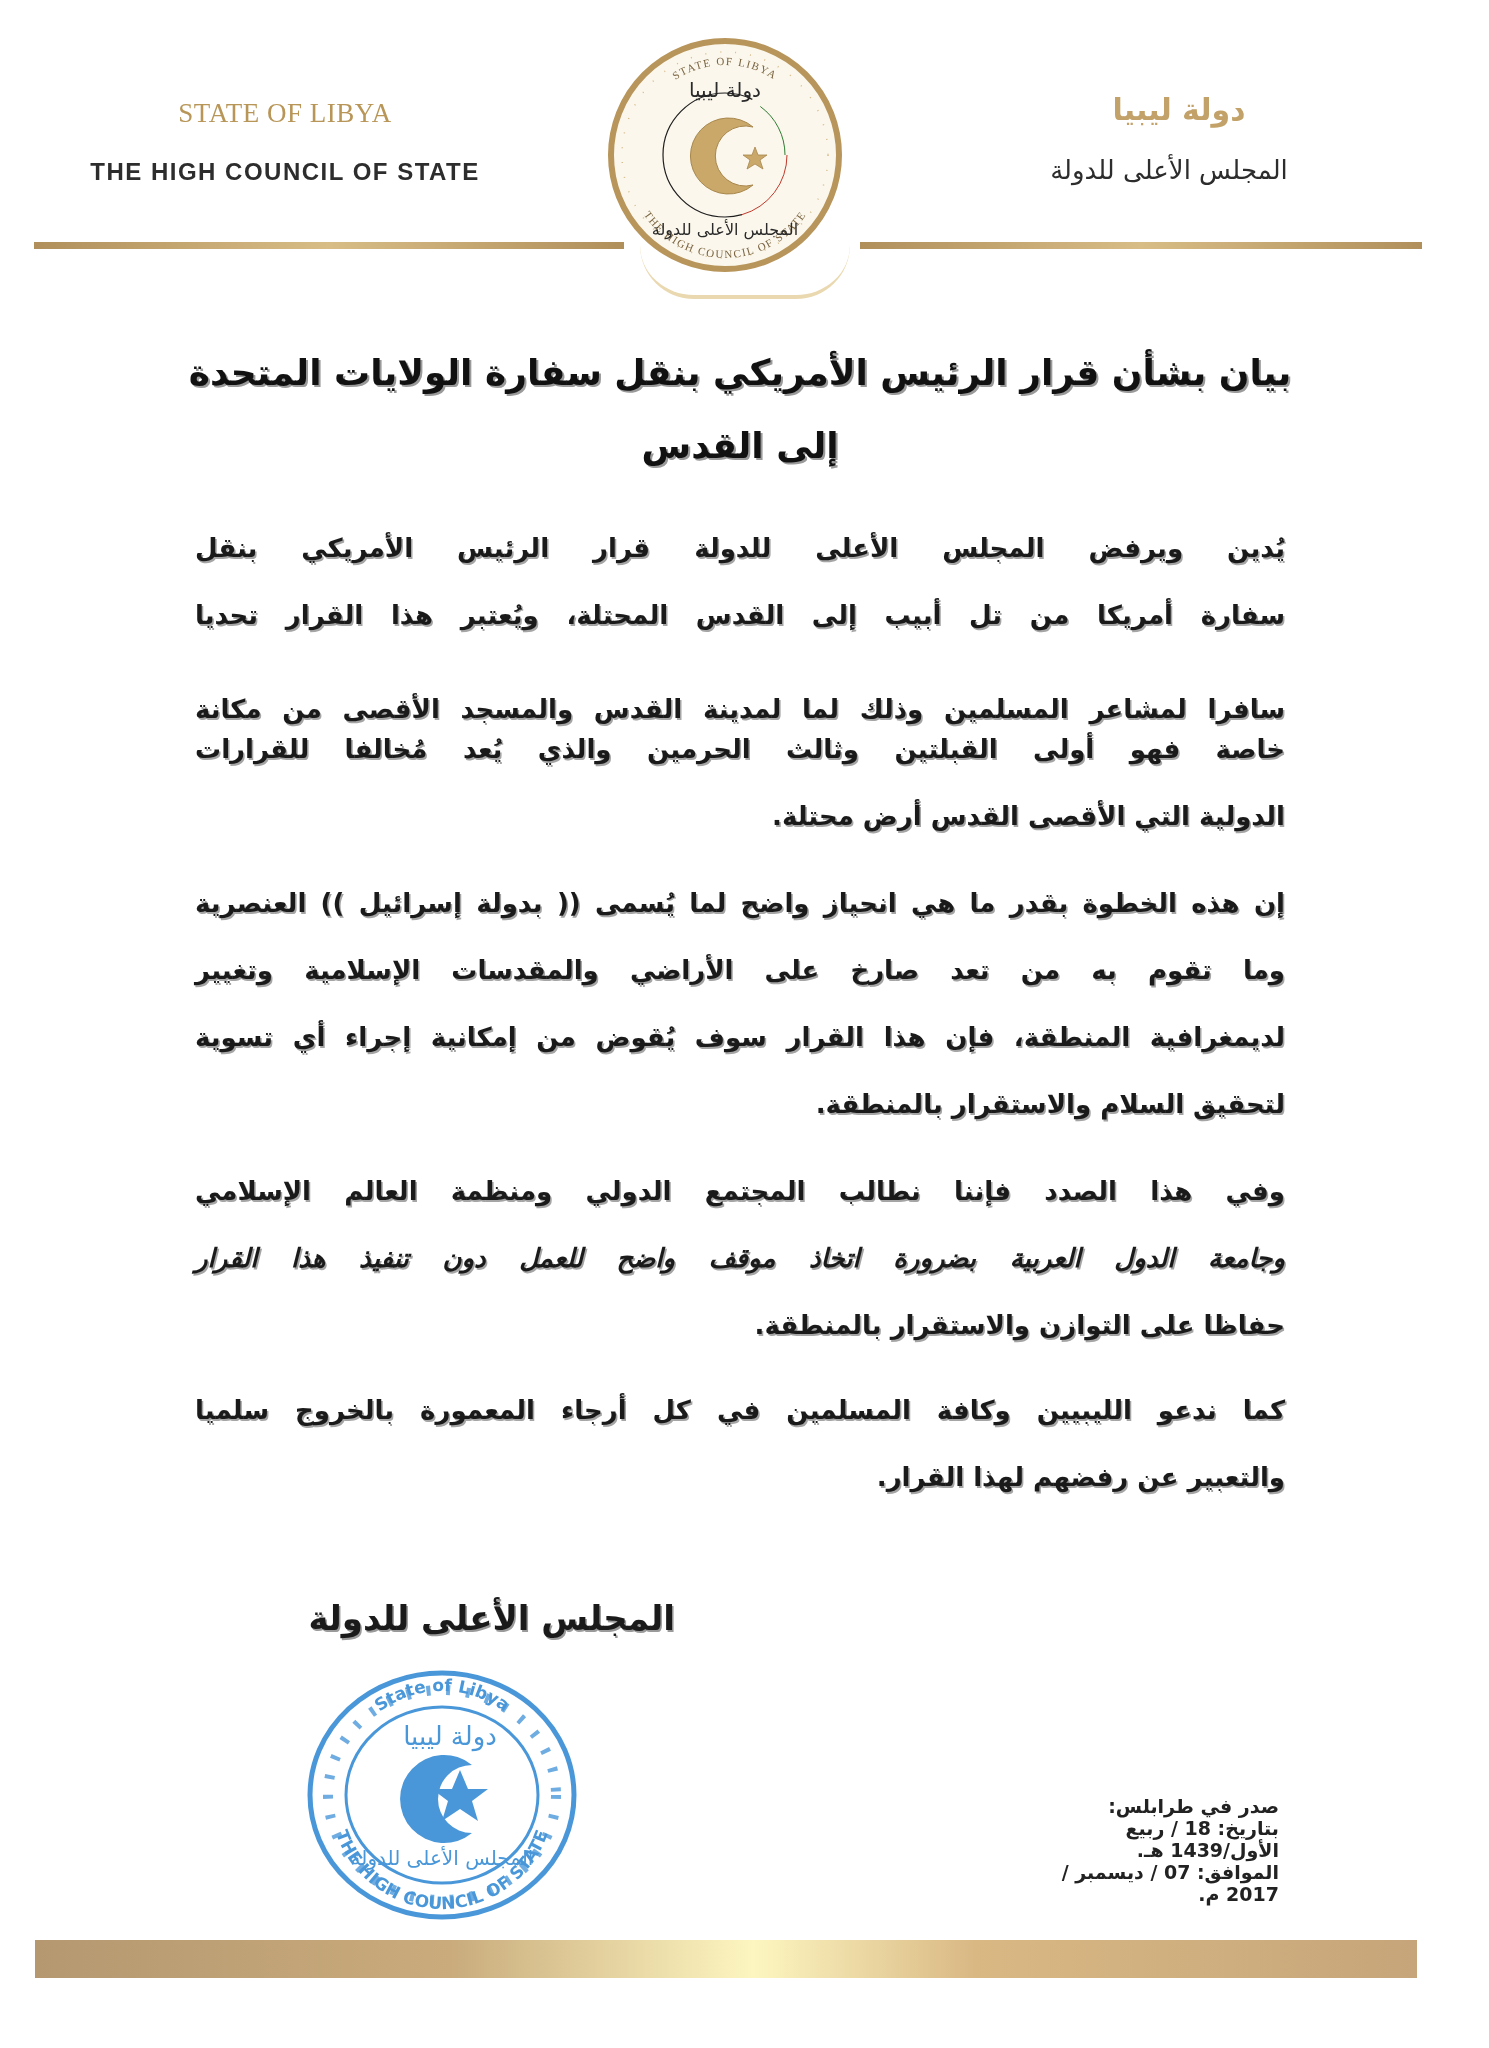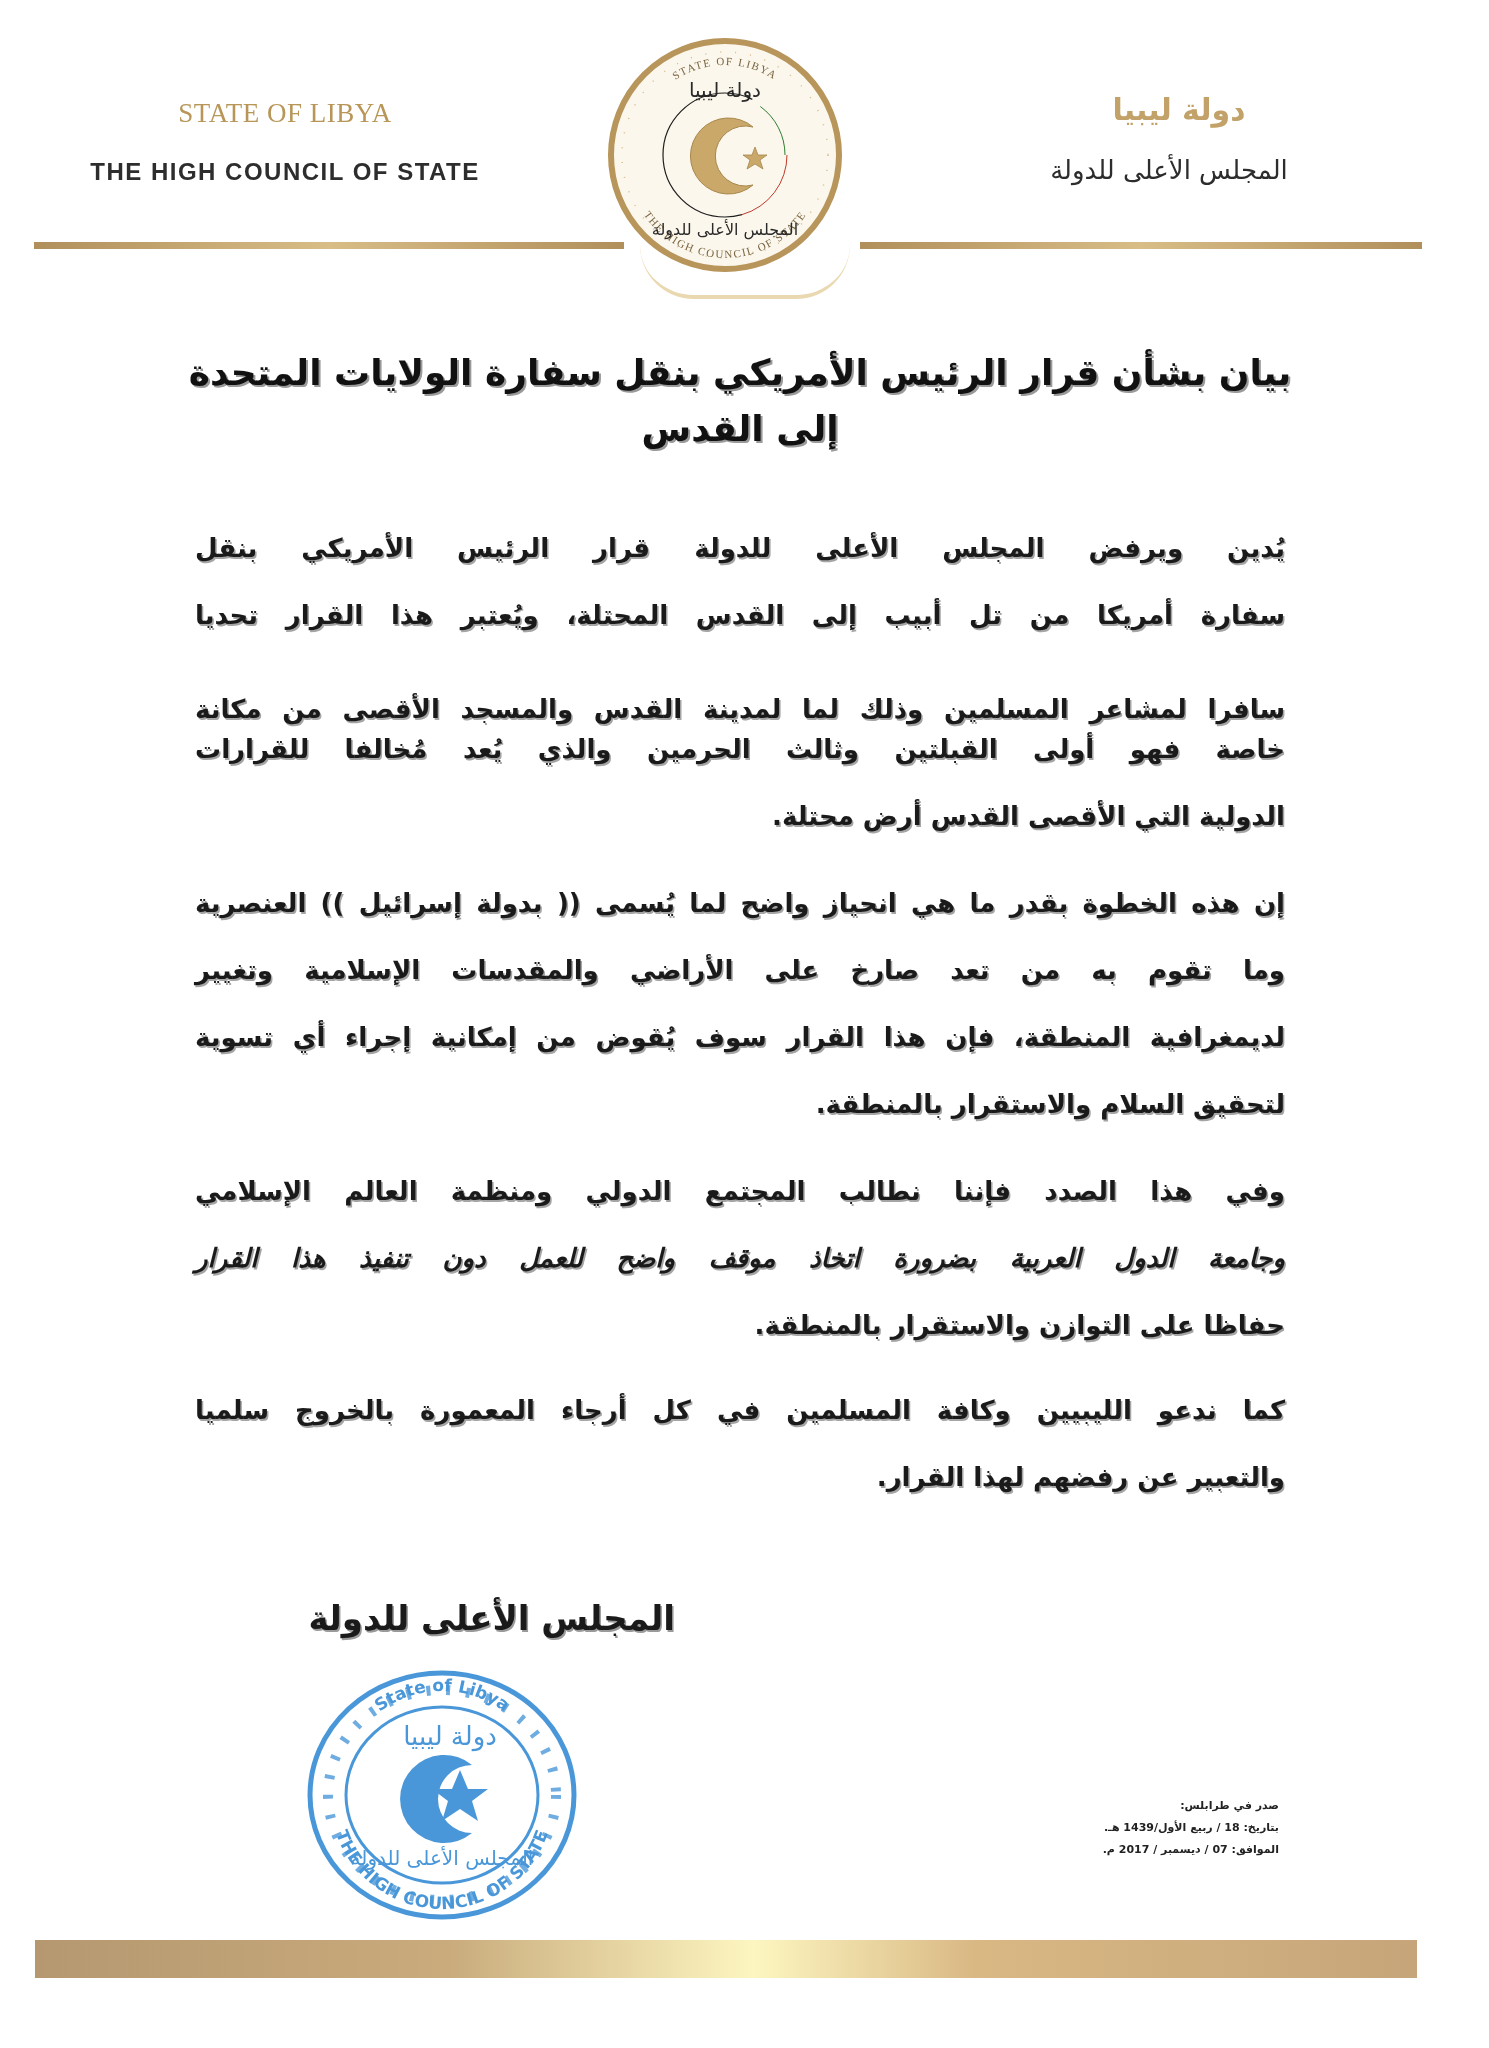--- a/index.html
+++ b/index.html
@@ -12,32 +12,32 @@
 
   .hdr-line { position:absolute; top:242px; height:7px; background:linear-gradient(90deg,#b08f5b,#d8bd87 50%,#b08f5b); }
   .hdr-line.left { left:34px; width:590px; }
   .hdr-line.right { left:860px; width:562px; }
   .hdr-under { position:absolute; left:640px; top:245px; width:210px; height:50px; border-radius:0 0 105px 105px; border-bottom:4px solid #ead9b0; }
 
   .emblem { position:absolute; left:605px; top:35px; width:240px; height:240px; }
 
   .title { position:absolute; left:150px; width:1180px; direction:rtl; text-align:center; font-family:"DejaVu Sans", sans-serif; font-weight:bold; font-size:36px; color:#111; text-shadow:2px 2px 0 #9a9a9a; }
   .title.l1 { top:352px; }
-  .title.l2 { top:408px; }
+  .title.l2 { top:425px; }
 
   .body { position:absolute; left:195px; width:1090px; direction:rtl; font-family:"DejaVu Sans", sans-serif; font-weight:bold; font-size:26px; color:#1a1a1a; text-shadow:1.5px 1.5px 0 #a5a5a5; }
   .body .ln { position:absolute; right:0; width:100%; height:40px; line-height:40px; white-space:nowrap; }
   .body .ln.j { text-align:justify; text-align-last:justify; }
   .body .ln.s { text-align:right; }
 
   .signature { position:absolute; left:255px; top:1598px; width:420px; direction:rtl; text-align:right; font-family:"DejaVu Sans", sans-serif; font-weight:bold; font-size:34px; color:#1a1a1a; text-shadow:1.5px 1.5px 0 #9a9a9a; }
 
   .stamp { position:absolute; left:300px; top:1665px; width:285px; height:260px; }
 
-  .issue { position:absolute; right:210px; top:1795px; width:240px; direction:rtl; font-family:"DejaVu Sans", sans-serif; font-size:11px; font-weight:bold; color:#222; line-height:22px; }
+  .issue { position:absolute; right:210px; top:1795px; width:240px; direction:rtl; font-family:"DejaVu Sans", sans-serif; font-size:19px; font-weight:bold; color:#222; line-height:22px; }
 
   .footer-bar { position:absolute; left:35px; top:1940px; width:1382px; height:38px; background:linear-gradient(90deg,#b59870 0%,#c9ab7c 30%,#fdf6c0 52%,#d9b884 68%,#c6a57a 100%); }
 </style>
 </head>
 <body>
 
 <div class="hdr-en1">STATE OF LIBYA</div>
 <div class="hdr-en2">THE HIGH COUNCIL OF STATE</div>
 <div class="hdr-ar1">دولة ليبيا</div>
 <div class="hdr-ar2">المجلس الأعلى للدولة</div>

